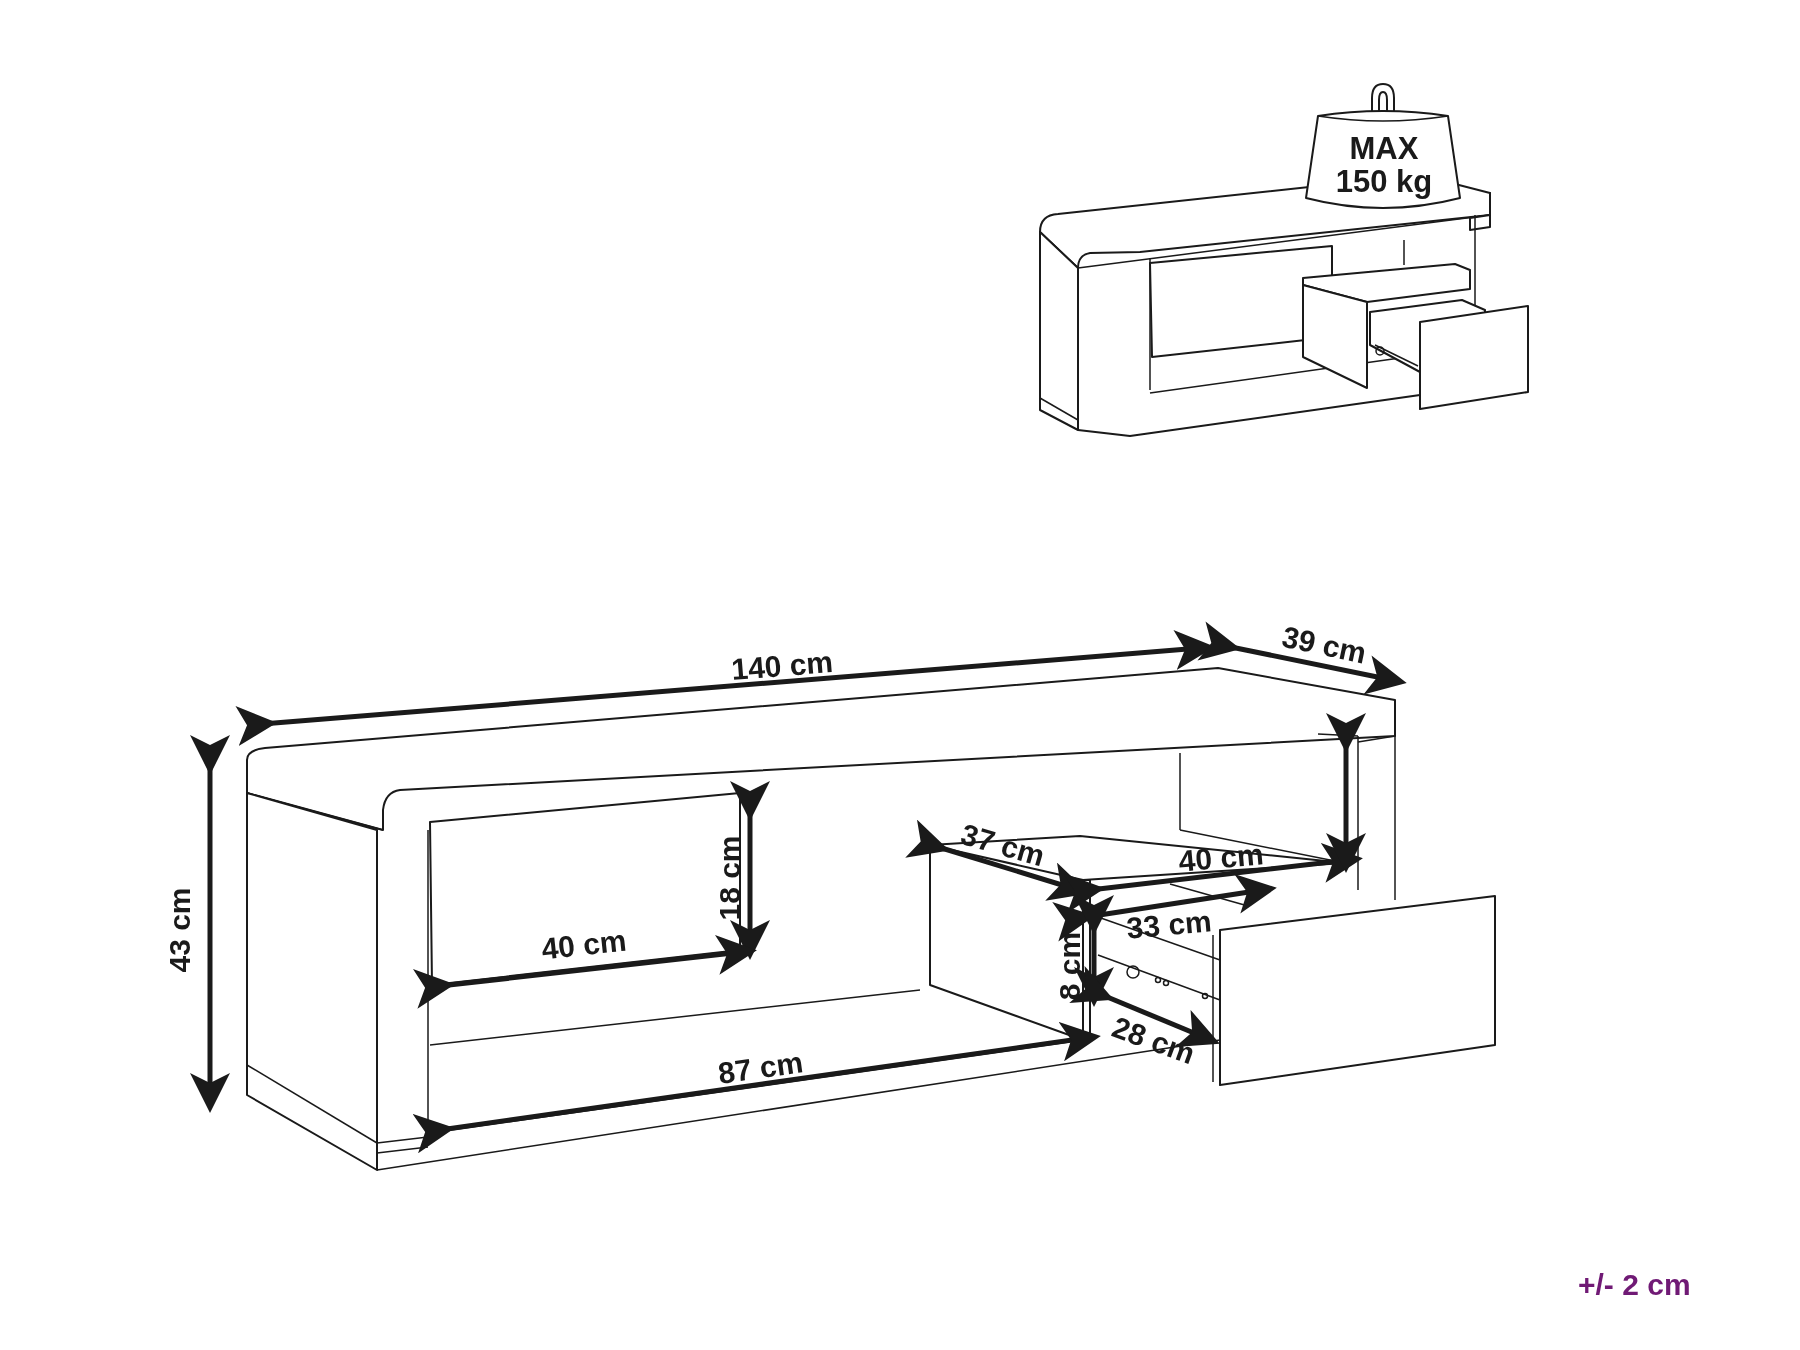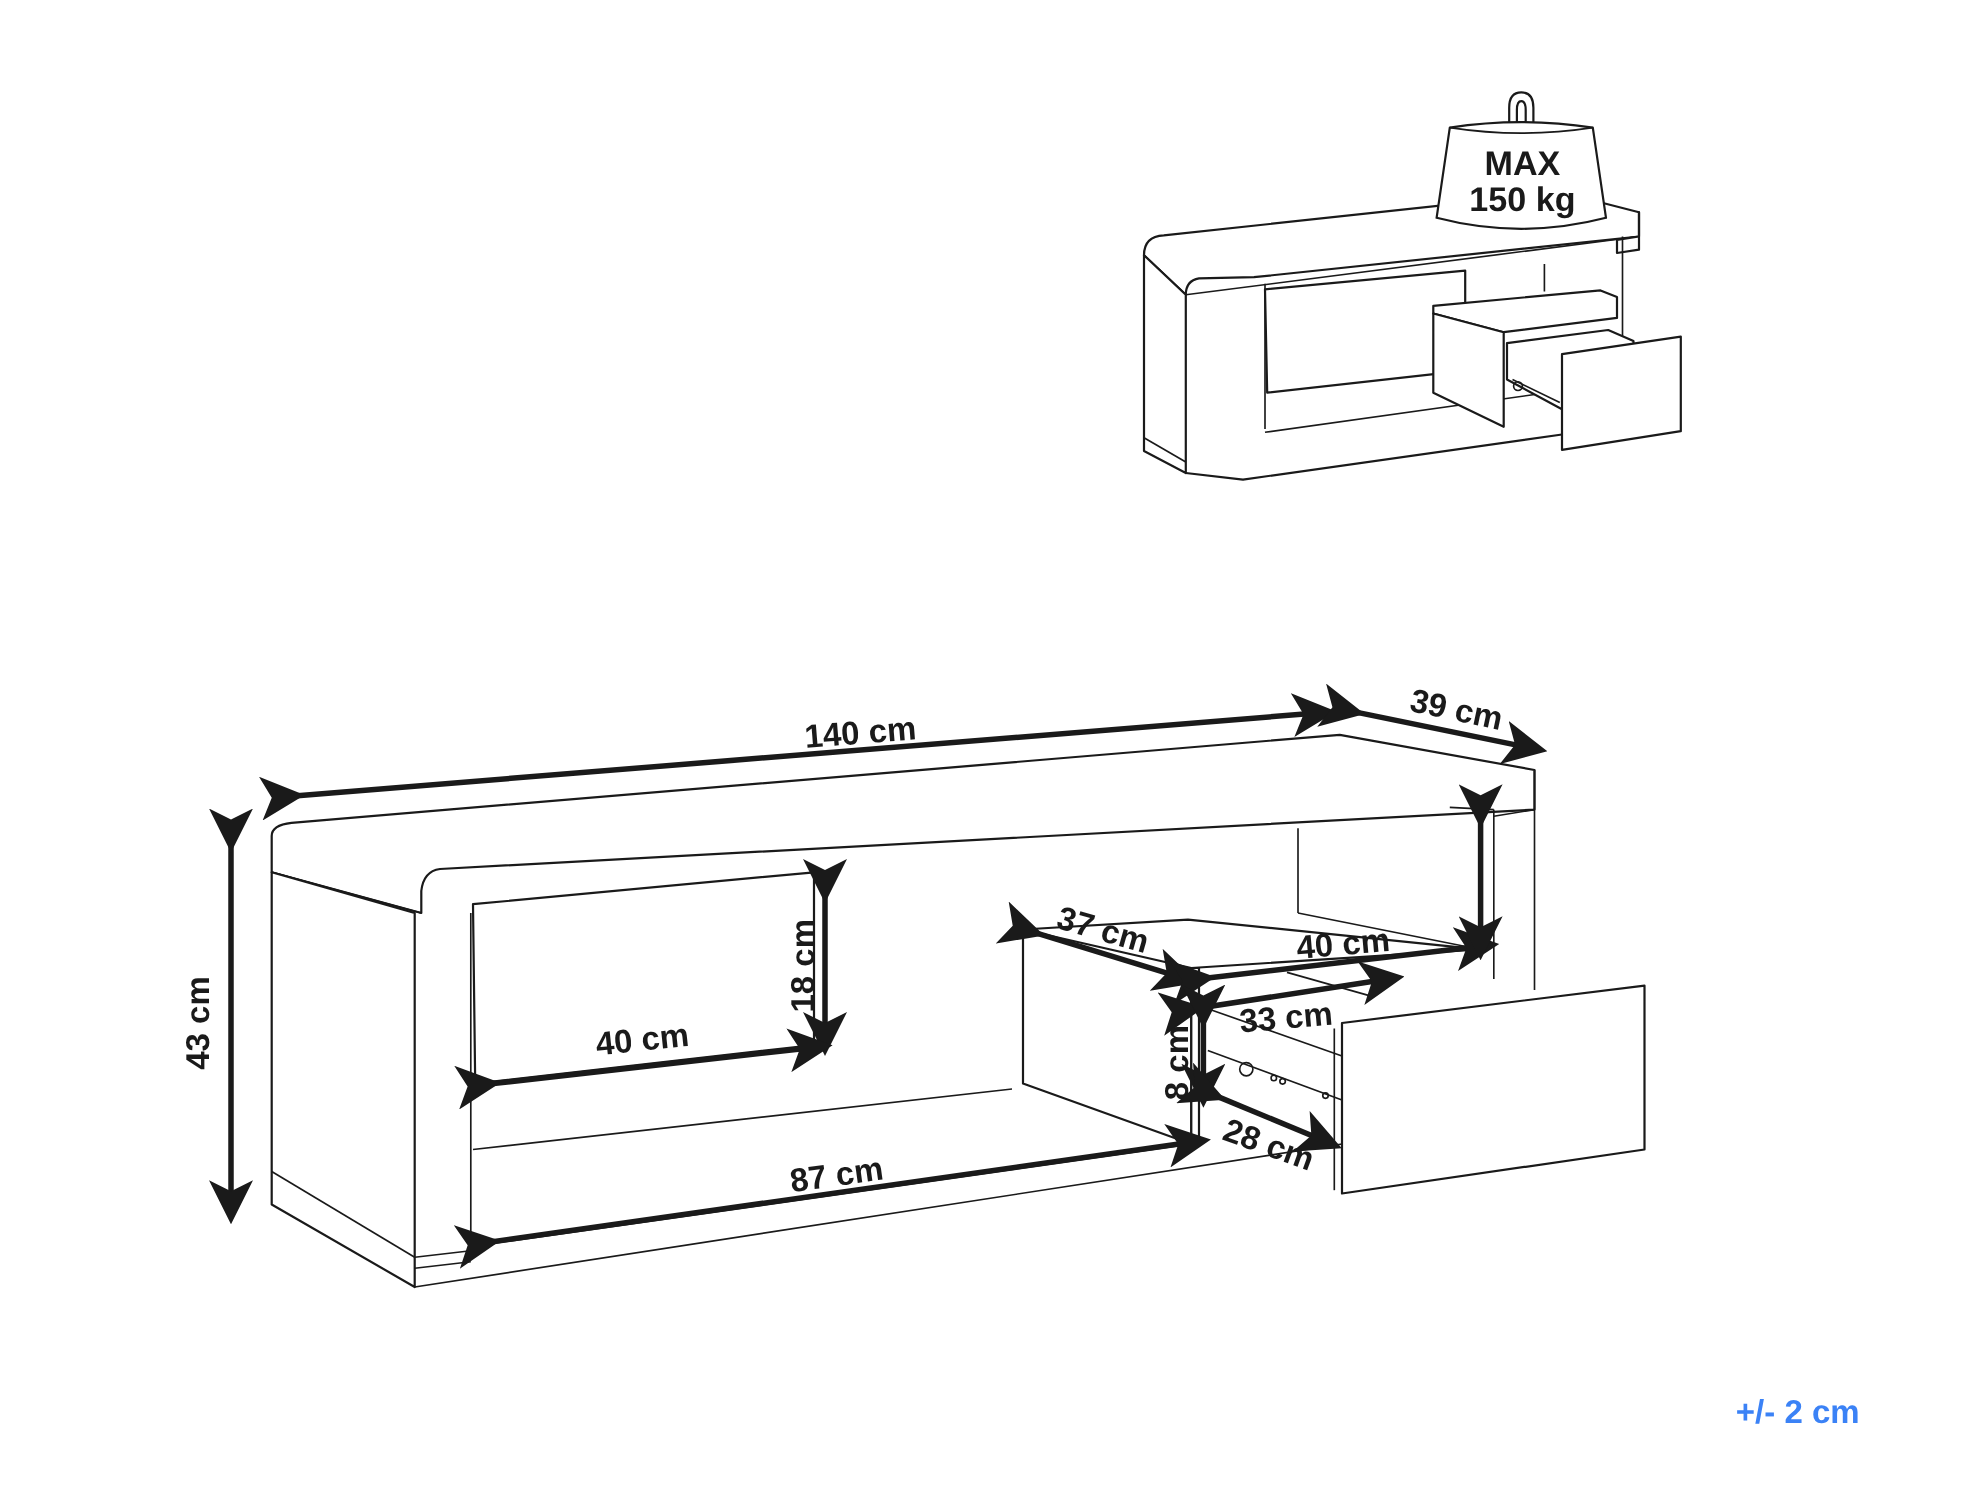--- a/index.html
+++ b/index.html
@@ -9,21 +9,21 @@
     .ln { fill: #fff; stroke: #1a1a1a; stroke-width: 2; stroke-linejoin: round; }
     .ln-none { fill: none; stroke: #1a1a1a; stroke-width: 2; stroke-linejoin: round; }
     .thin { fill: none; stroke: #1a1a1a; stroke-width: 1.5; }
     .dim { stroke: #1a1a1a; stroke-width: 7; fill: none; }
     .head { fill: #1a1a1a; }
     .lbl { font-family: "Liberation Sans", "DejaVu Sans", sans-serif; font-weight: bold;
            font-size: 30px; fill: #1a1a1a; text-anchor: middle; }
     .weight-lbl { font-family: "Liberation Sans", "DejaVu Sans", sans-serif; font-weight: bold;
                   font-size: 31px; fill: #1a1a1a; text-anchor: middle; }
     .tol { position: absolute; left: 1578px; top: 1268px; font-weight: bold; font-size: 30px;
-           color: #3b82f6; font-family: "Liberation Sans", "DejaVu Sans", sans-serif; }
+           color: #701a75; font-family: "Liberation Sans", "DejaVu Sans", sans-serif; }
   </style>
 </head>
 <body>
 
 <svg width="1800" height="1350" viewBox="0 0 1800 1350">
   <g>
 
     <path class="ln" d="M1040 232 Q1040 215 1058 214 L1420 175 L1490 193 L1490 215 L1140 252 L1090 253 Q1078 255 1078 268 Z"></path>
 
     <path class="ln" d="M1040 232 L1040 410 L1078 430 L1078 268 Z"></path>

